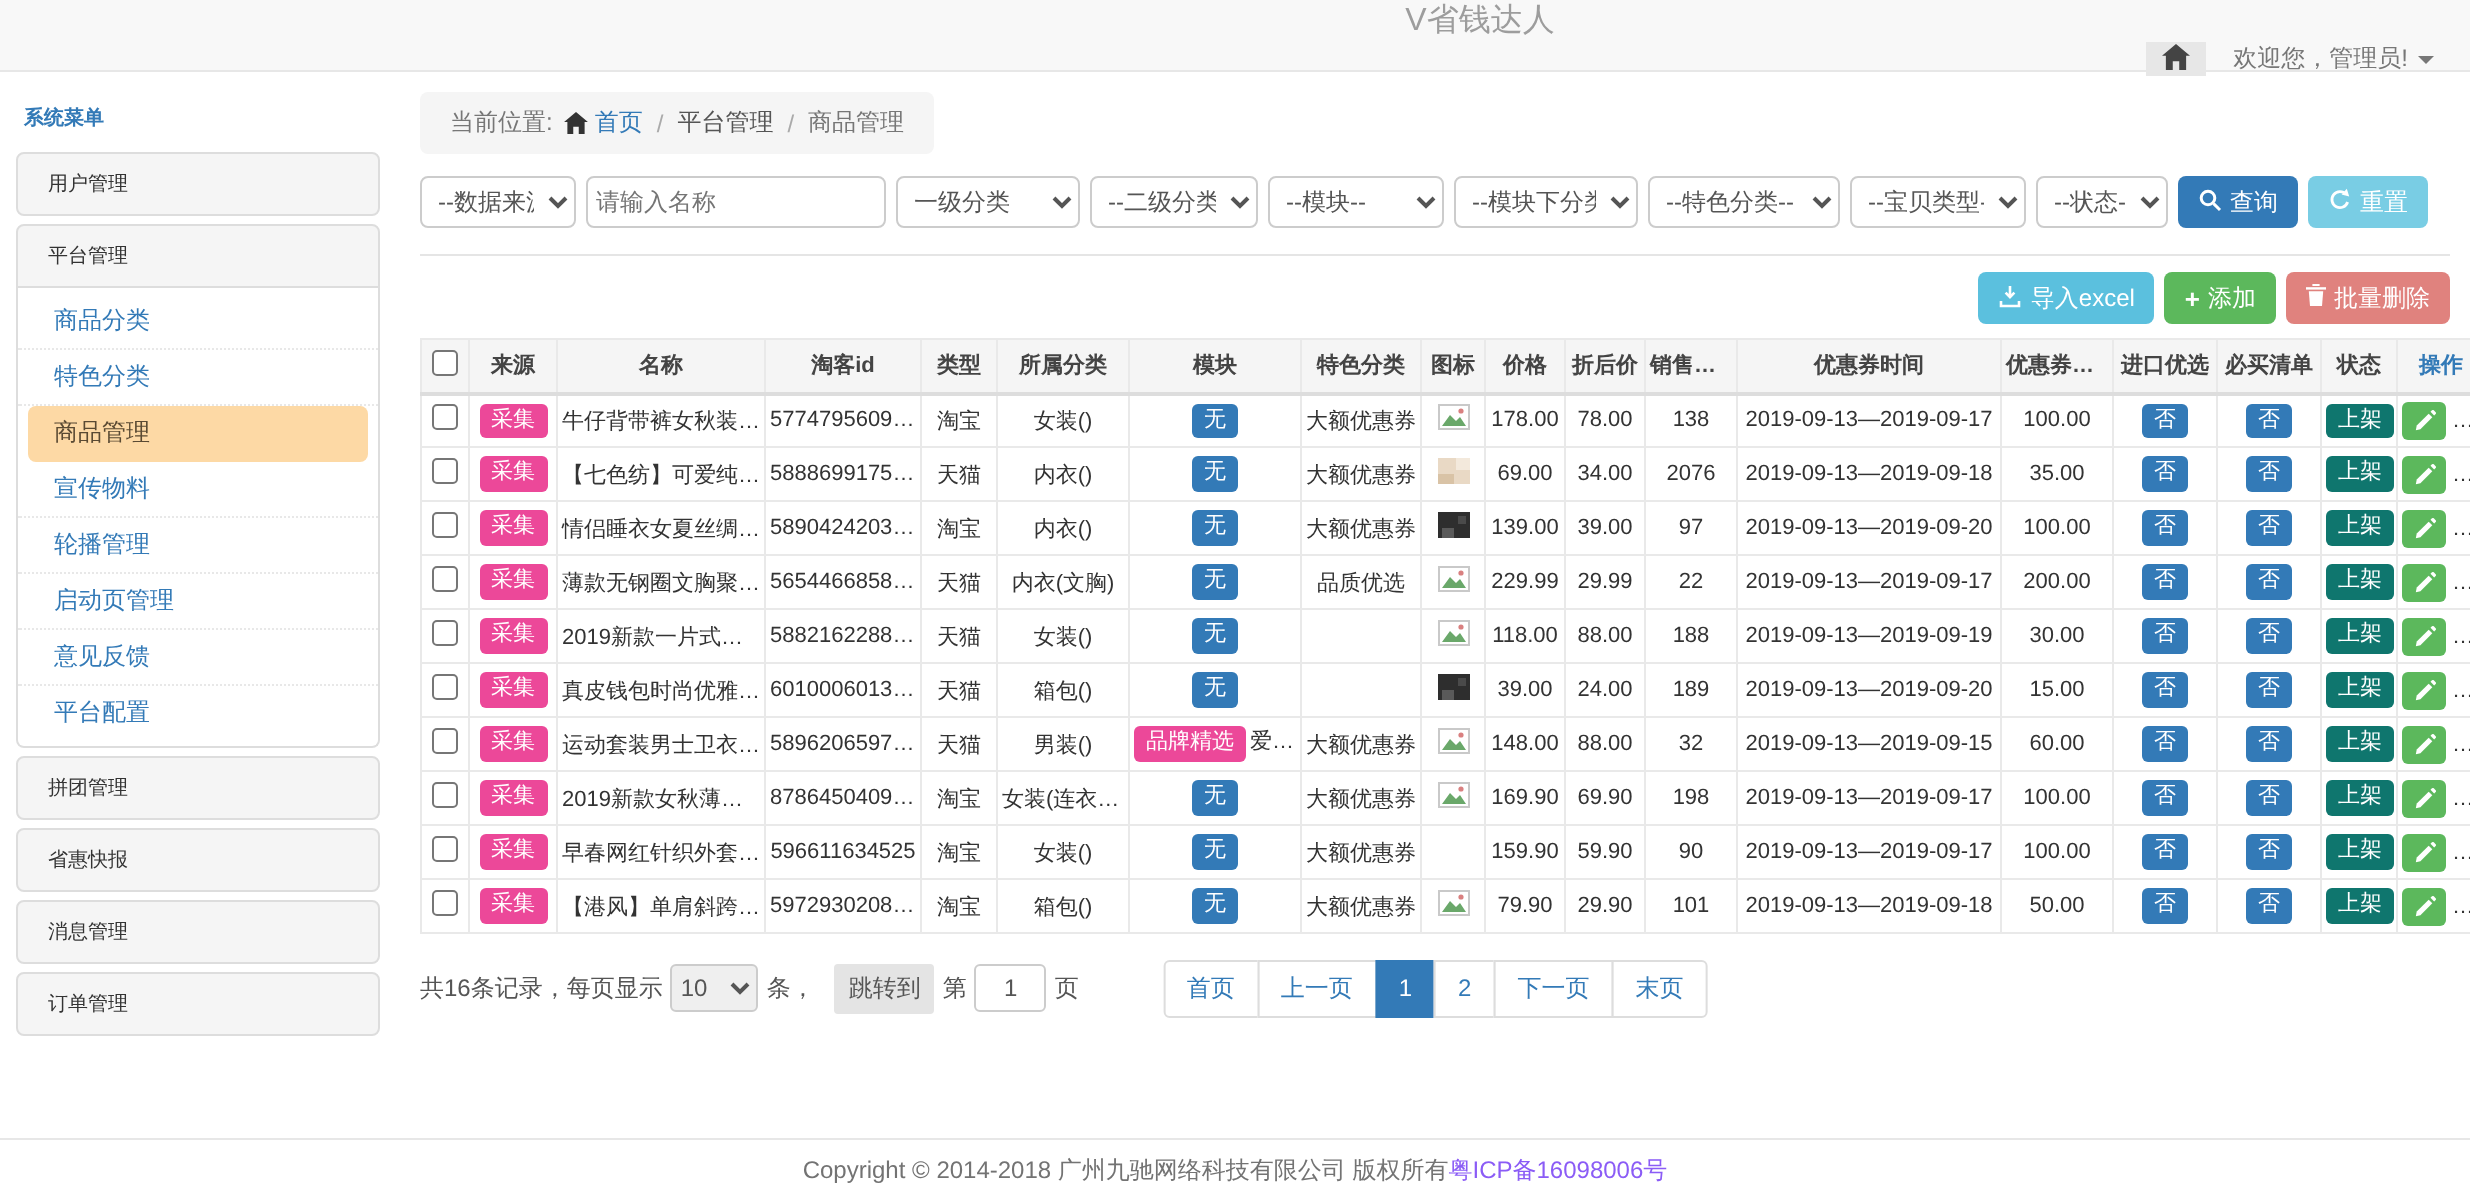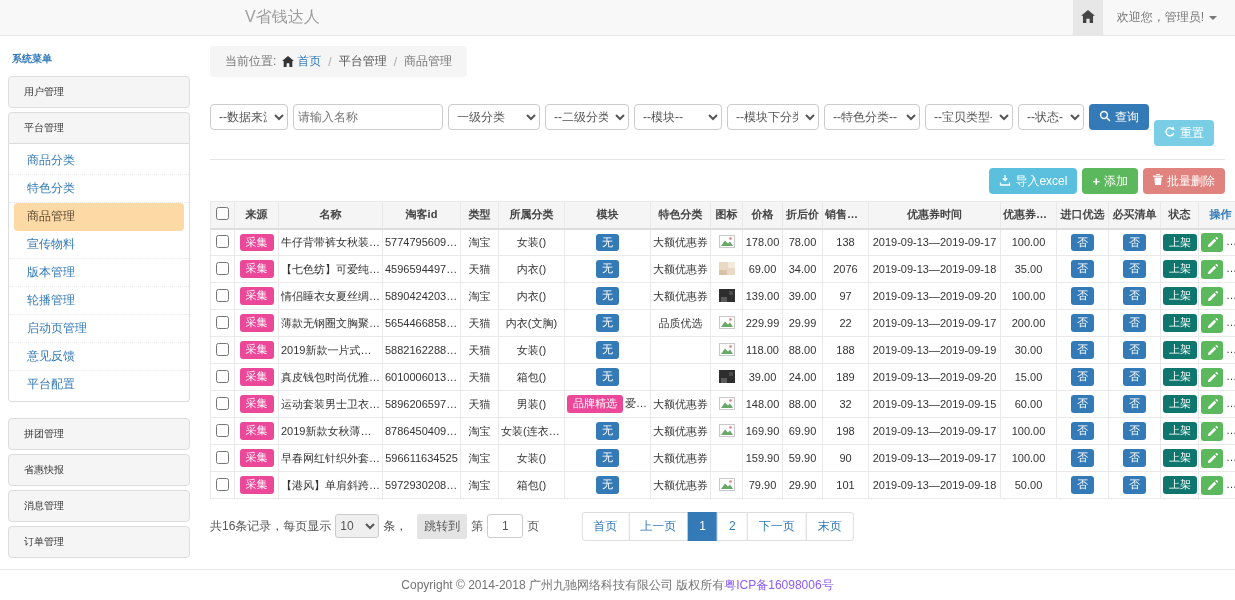--- a/index.html
+++ b/index.html
@@ -1,54 +1,54 @@
 <!DOCTYPE html>
 <html><head>
 <meta charset="utf-8">
 <style>
   * { margin:0; padding:0; box-sizing:border-box; }
   html,body { width:1235px; height:600px; overflow:hidden; }
   body { font-family:"Liberation Sans","DejaVu Sans",sans-serif; font-size:12px; background:#fff; color:#333; position:relative; }
 
   
-  .topbar { height:36px; background:#f8f8f8; border-bottom:1px solid #e7e7e7; display:flex; align-items:center; }
+  .topbar { height:36px; background:#f8f8f8; border-bottom:1px solid #e7e7e7; display:flex; align-items:center;flex-direction:column; }
   .brand { margin-left:245px; font-size:16px; color:#9d9d9d; }
   .top-right { margin-left:auto; display:flex; align-items:center; height:100%;justify-content:space-between; }
   .home-btn { width:30px; height:100%; background:#e7e7e7; display:flex; align-items:center; justify-content:center; cursor:pointer; }
   .welcome { padding:0 18px 0 14px; color:#777; cursor:pointer; display:flex; align-items:center; }
   .caret { display:inline-block; width:0; height:0; border-top:4px solid #777; border-left:4px solid transparent; border-right:4px solid transparent; margin-left:5px; }
 
   
   .layout { display:flex; padding:10px 10px 0 8px; }
   .sidebar { width:182px; flex:none; }
   .side-heading { color:#337ab7; font-weight:bold; font-size:10px; padding:6px 4px 10px; }
   .side-group { background:#f5f5f5; border:1px solid #ddd; border-radius:4px; padding:8px 15px; color:#333; margin-bottom:4px; font-size:10px; cursor:pointer; }
   .side-group.expanded { margin-bottom:0; border-radius:4px 4px 0 0; }
-  .side-sub { border:1px solid #ddd; border-top:none; border-radius:0 0 4px 4px; background:#fff; margin-bottom:16px; padding:3px 0; }
+  .side-sub { border:1px solid #ddd; border-top:none; border-radius:0 0 4px 4px; background:#fff; margin-bottom:4px; padding:3px 0; }
   .side-link { color:#337ab7; padding:5px 15px 5px 18px; border-bottom:1px dotted #e8e8e8; cursor:pointer; }
   .side-sub .side-link:last-child { border-bottom:none; }
   .side-link.active { background:#fdd9a5; border-radius:4px; margin:0 5px; padding-left:13px; color:#5a4a33; border-bottom-color:transparent; }
 
   .main { flex:1; margin-left:20px; min-width:0; }
 
   
   .breadcrumb { display:inline-flex; align-items:center; background:#f5f5f5; border-radius:4px; padding:7px 15px; margin-bottom:11px; color:#777; }
   .crumb-home { color:#337ab7; cursor:pointer; margin-left:3px; }
   .crumb-sep { margin:0 7px; color:#aaa; }
   .crumb-link { color:#555; cursor:pointer; }
   .crumb-current { color:#777; }
   .bc-house { margin-left:6px; display:flex; }
 
   
   .filter-row { display:flex; align-items:center; gap:5px; margin-bottom:13px; flex-wrap:nowrap; }
   .filter-fields { display:contents; }
   .f-select, .f-input { height:26px; border:1px solid #ccc; border-radius:4px; font-size:12px; color:#555; background:#fff; padding:0 4px; font-family:inherit; }
   .btn { height:26px; border:none; border-radius:4px; color:#fff; font-size:12px; padding:0 10px; display:inline-flex; align-items:center; gap:4px; cursor:pointer; font-family:inherit; }
   .btn-primary { background:#337ab7; }
-  .btn-reset { background:#79cde4;margin-top:32px; }
+  .btn-reset { background:#79cde4; }
   .btn-info { background:#5bc0de; }
   .btn-success { background:#5cb85c; }
   .btn-danger { background:#e0827e; }
   .plus-glyph { font-size:13px; font-weight:bold; line-height:1; }
 
   
   .panel { border-top:1px solid #e5e5e5; padding-top:8px; }
   .toolbar { display:flex; justify-content:flex-end; gap:5px; margin-bottom:7px; }
 
   
@@ -107,21 +107,20 @@
   <div class="sidebar">
     <div class="side-heading">系统菜单</div>
     <div>
         <div class="side-group">用户管理</div>
         <div class="side-group expanded">平台管理</div>
         <div class="side-sub">
           <div class="side-link">商品分类</div>
           <div class="side-link">特色分类</div>
           <div class="side-link active">商品管理</div>
           <div class="side-link">宣传物料</div>
-          <div class="side-link">版本管理</div>
           <div class="side-link">轮播管理</div>
           <div class="side-link">启动页管理</div>
           <div class="side-link">意见反馈</div>
           <div class="side-link">平台配置</div>
         </div>
         <div class="side-group">拼团管理</div>
         <div class="side-group">省惠快报</div>
         <div class="side-group">消息管理</div>
         <div class="side-group">订单管理</div>
       </div>
@@ -260,21 +259,21 @@
                     <rect x="0" y="1.6" width="10" height="1.2" fill="#fff"></rect>
                     <rect x="3.2" y="0" width="3.6" height="1" fill="#fff"></rect>
                     <path d="M1.4 3.6h7.2L8 11H2z" fill="#fff"></path>
                   </svg>
                 </button></td>
             </tr>
             <tr>
               <td><input type="checkbox" style=""></td>
               <td><span class="badge badge-orange">采集</span></td>
               <td>【七色纺】可爱纯棉家...</td>
-              <td>459659449775</td>
+              <td>588869917501</td>
               <td>天猫</td>
               <td>内衣()</td>
               <td><span class="badge badge-blue">无</span></td>
               <td>大额优惠券</td>
               <td><span><svg width="16" height="13" viewBox="0 0 16 13">
                     <rect width="16" height="13" fill="#e9d9c5"></rect>
                     <rect x="9" y="0" width="7" height="6" fill="#f3e9dc"></rect>
                     <rect x="0" y="8" width="8" height="5" fill="#d9c3a6"></rect>
                   </svg></span></td>
               <td>69.00</td>

